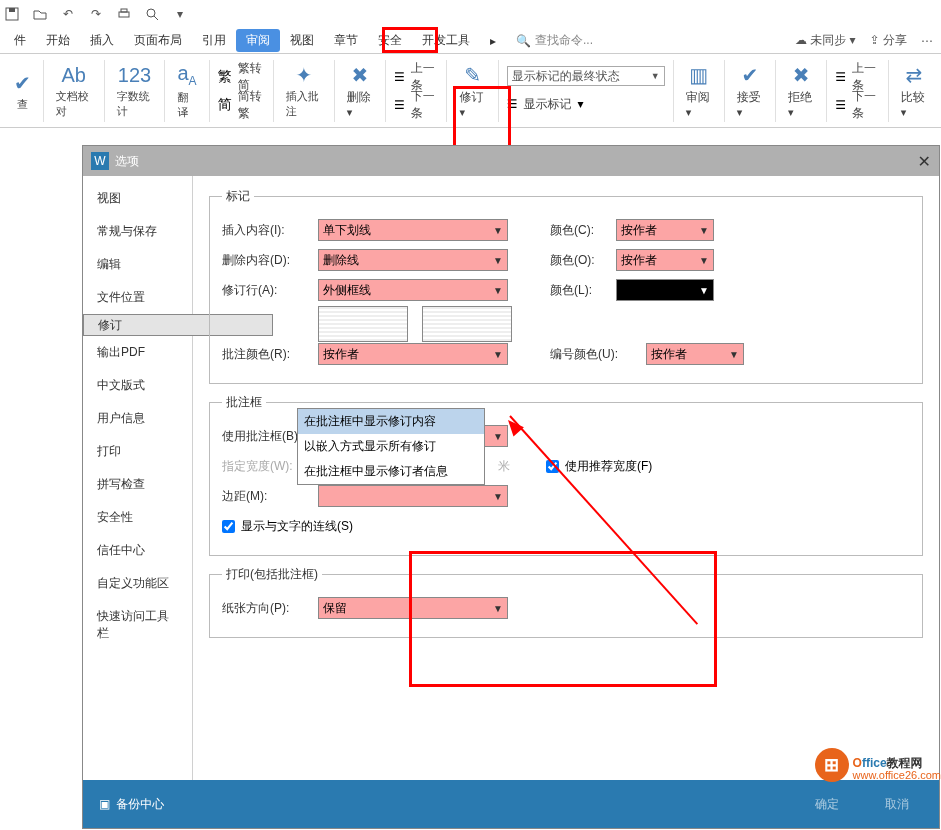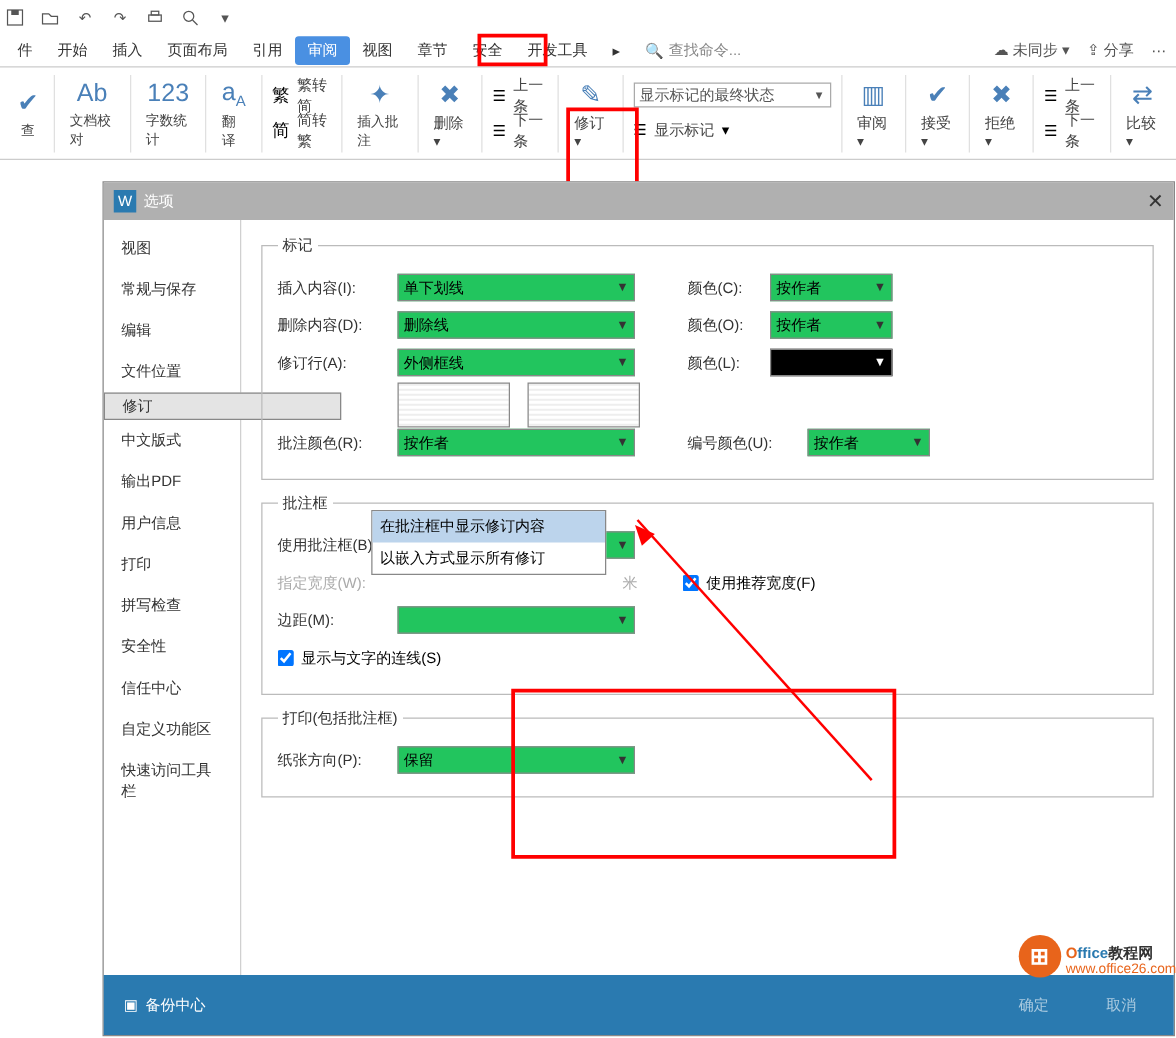--- a/index.html
+++ b/index.html
@@ -34,21 +34,21 @@
 .dlg-body{flex:1;display:flex;}
 .sidebar{width:110px;border-right:1px solid #d0d0d0;padding-top:6px;}
 .sidebar .sit{padding:8px 14px;color:#333;cursor:pointer;}
 .sidebar .sit.sel{background:#e4e4e4;}
 .content{flex:1;padding:12px 16px;position:relative;}
 fieldset{border:1px solid #bbb;padding:10px 12px 14px;margin-bottom:10px;}
 legend{padding:0 4px;color:#333;}
 .frow{display:flex;align-items:center;height:30px;gap:6px;}
 .flab{width:90px;color:#333;}
 .flab.dis{color:#aaa;}
-.sel{width:190px;height:22px;border:1px solid #888;background:#22c55e;display:flex;align-items:center;padding:0 4px;justify-content:space-between;cursor:pointer;}
+.sel{width:190px;height:22px;border:1px solid #888;background:#fca5a5;display:flex;align-items:center;padding:0 4px;justify-content:space-between;cursor:pointer;}
 .sel .car{font-size:10px;color:#333;}
 .sel.s2{width:98px;}
 .sel.black-fill{background:#000;color:#000;}
 .collab{width:60px;margin-left:36px;color:#333;}
 .previewbox{width:90px;height:36px;border:1px solid #888;background:linear-gradient(#eee 2px,transparent 2px);background-size:100% 4px;background-origin:content-box;padding:4px;}
 .chk{display:flex;align-items:center;gap:6px;}
 .chk input{width:13px;height:13px;}
 .dropdown-open{position:absolute;left:320px;top:416px;width:188px;border:1px solid #888;background:#fff;z-index:10;}
 .dropdown-open .opt{padding:4px 6px;cursor:pointer;}
 .dropdown-open .opt.hl{background:#bcd4ec;}
@@ -237,22 +237,22 @@
     <span>选项</span>
     <span class="close">✕</span>
   </div>
   <div class="dlg-body">
     <div class="sidebar">
       <div class="sit">视图</div>
       <div class="sit">常规与保存</div>
       <div class="sit">编辑</div>
       <div class="sit">文件位置</div>
       <div class="sit sel">修订</div>
+      <div class="sit">输出PDF</div>
       <div class="sit">中文版式</div>
-      <div class="sit">输出PDF</div>
       <div class="sit">用户信息</div>
       <div class="sit">打印</div>
       <div class="sit">拼写检查</div>
       <div class="sit">安全性</div>
       <div class="sit">信任中心</div>
       <div class="sit">自定义功能区</div>
       <div class="sit">快速访问工具栏</div>
     </div>
     <div class="content">
       <div class="redbox redbox3"></div>
@@ -353,20 +353,21 @@
           <div class="sel">
               <span>保留</span>
               <span class="car">▼</span>
             </div>
         </div>
       </fieldset>
 
       <div class="dropdown-open" style="top:232px;left:104px;">
         <div class="opt hl">在批注框中显示修订内容</div>
         <div class="opt">以嵌入方式显示所有修订</div>
+        <div class="opt">在批注框中显示修订者信息</div>
       </div>
     </div>
   </div>
   <div class="footer">
     <div class="footer-btn">
       <span>▣</span>
       <span>备份中心</span>
     </div>
     <div class="foot-right">
       <span class="fade-btn">确定</span>

